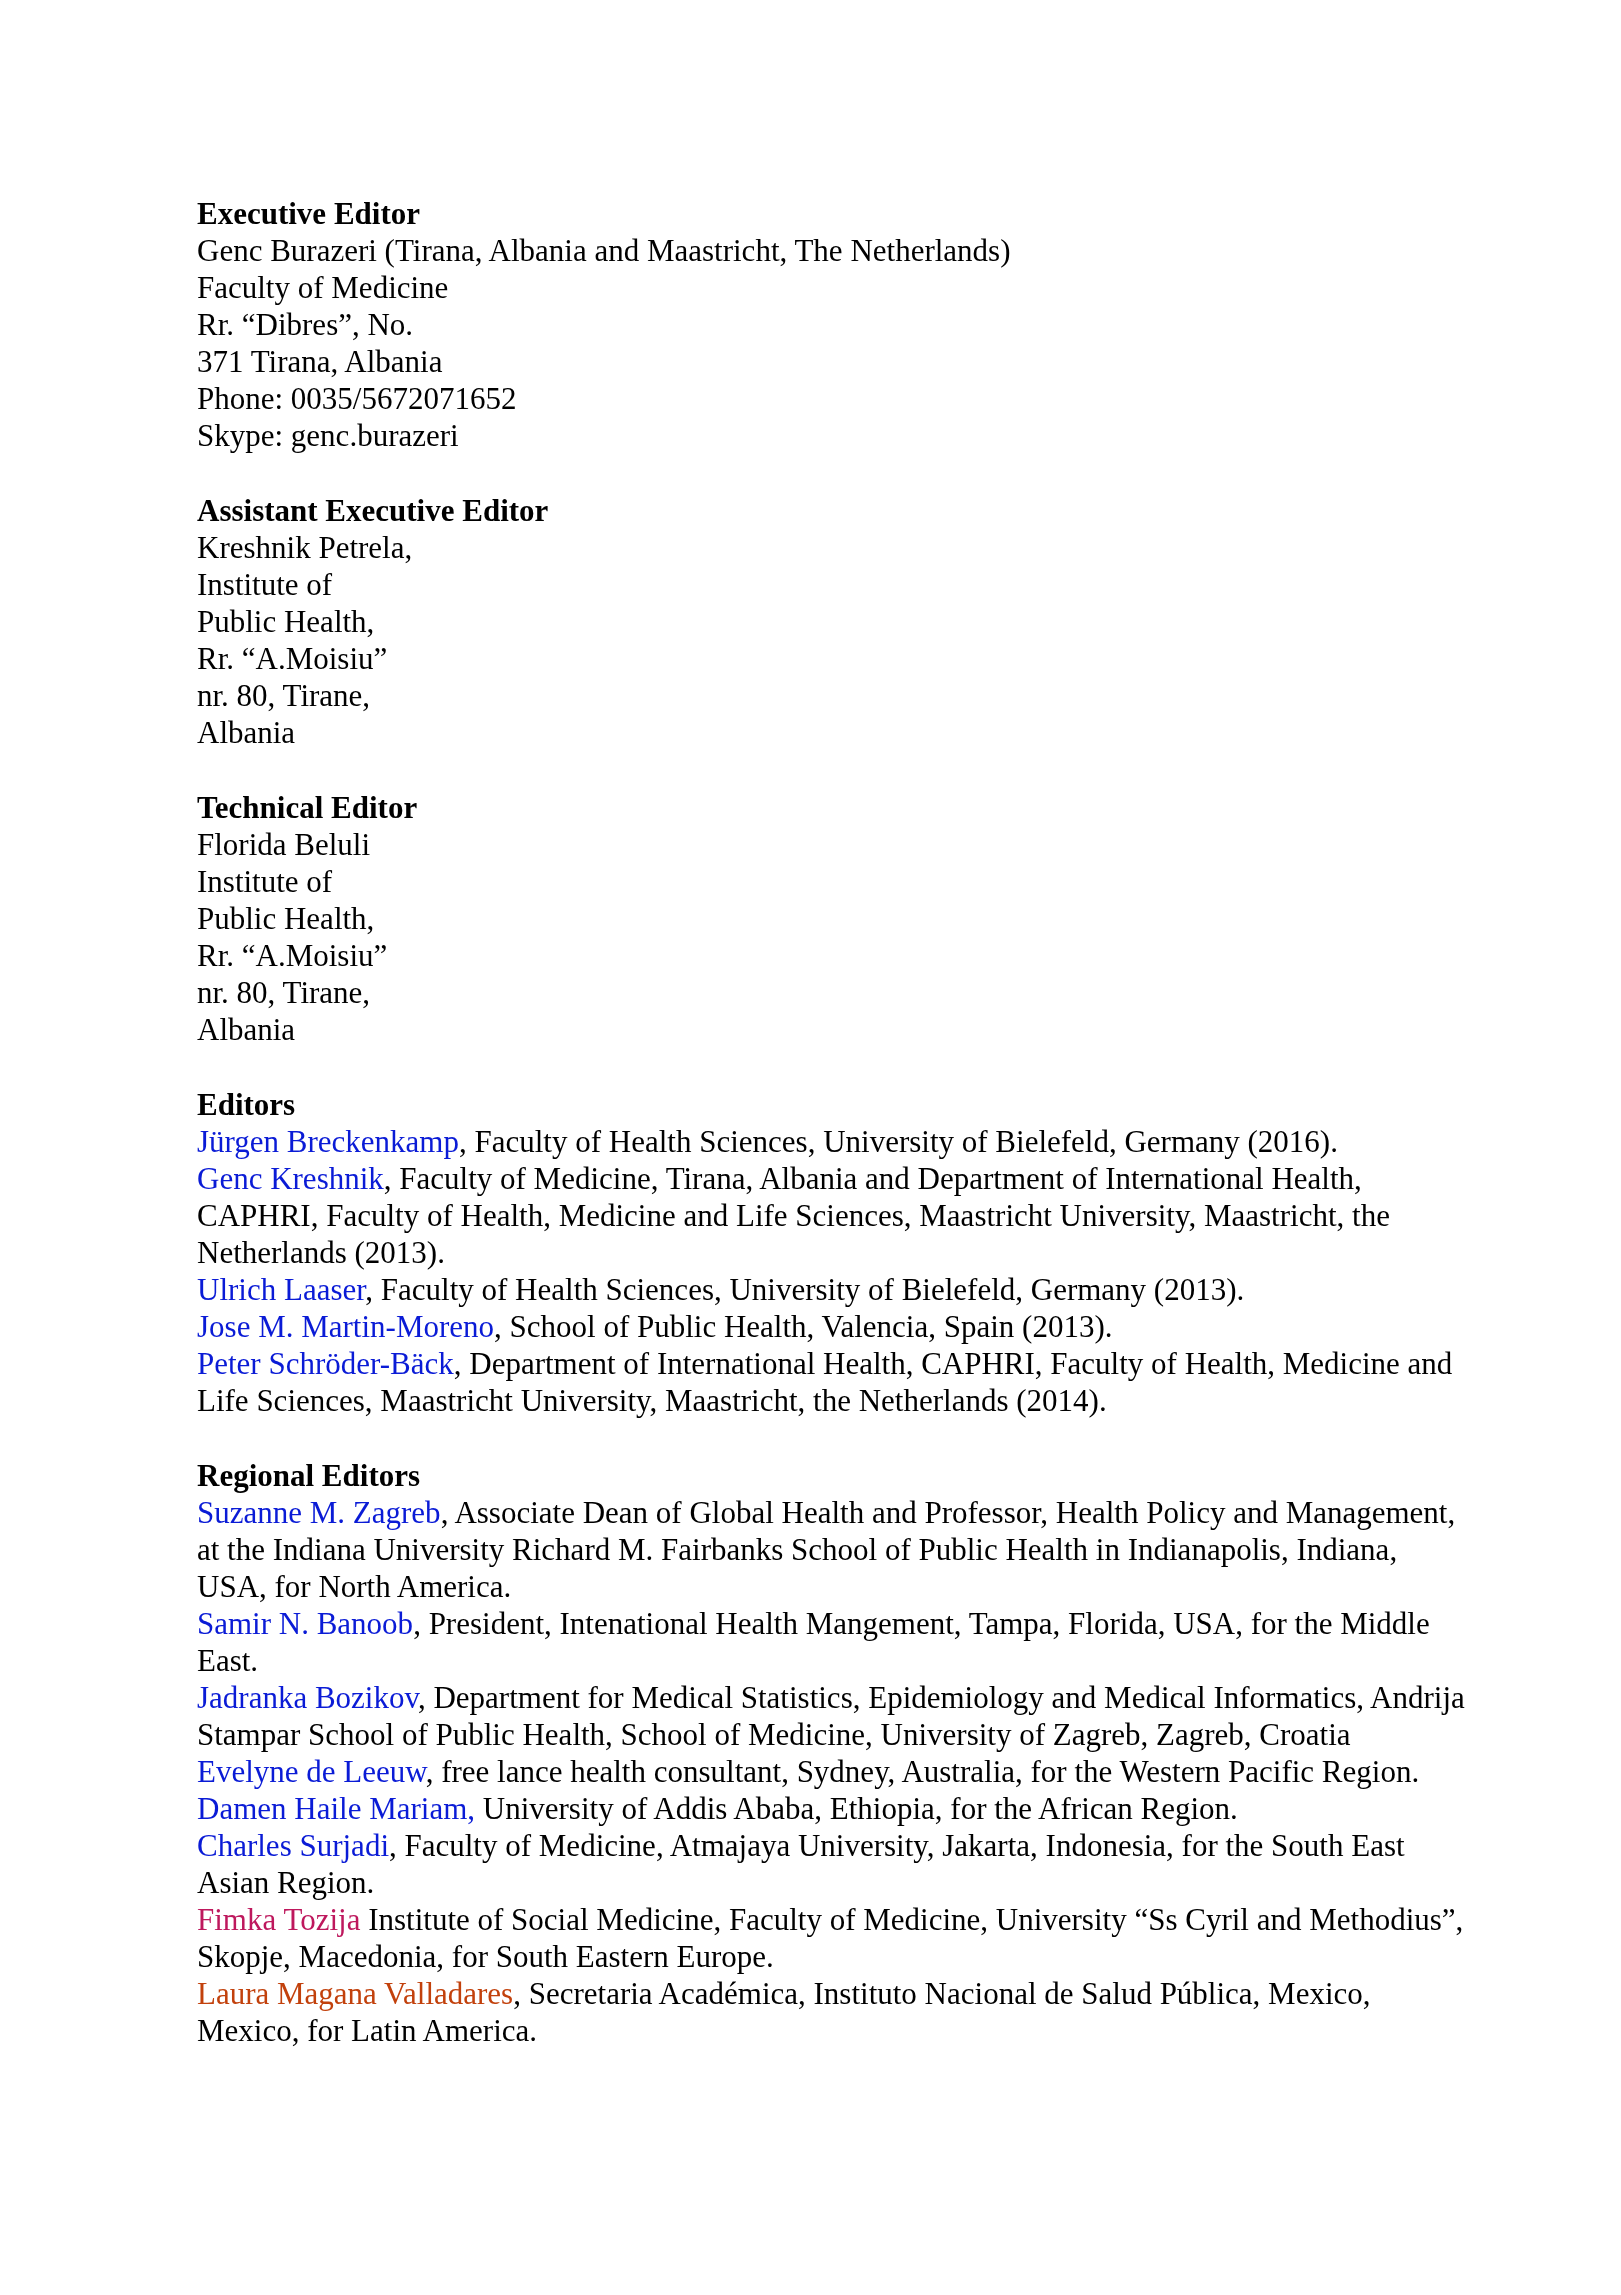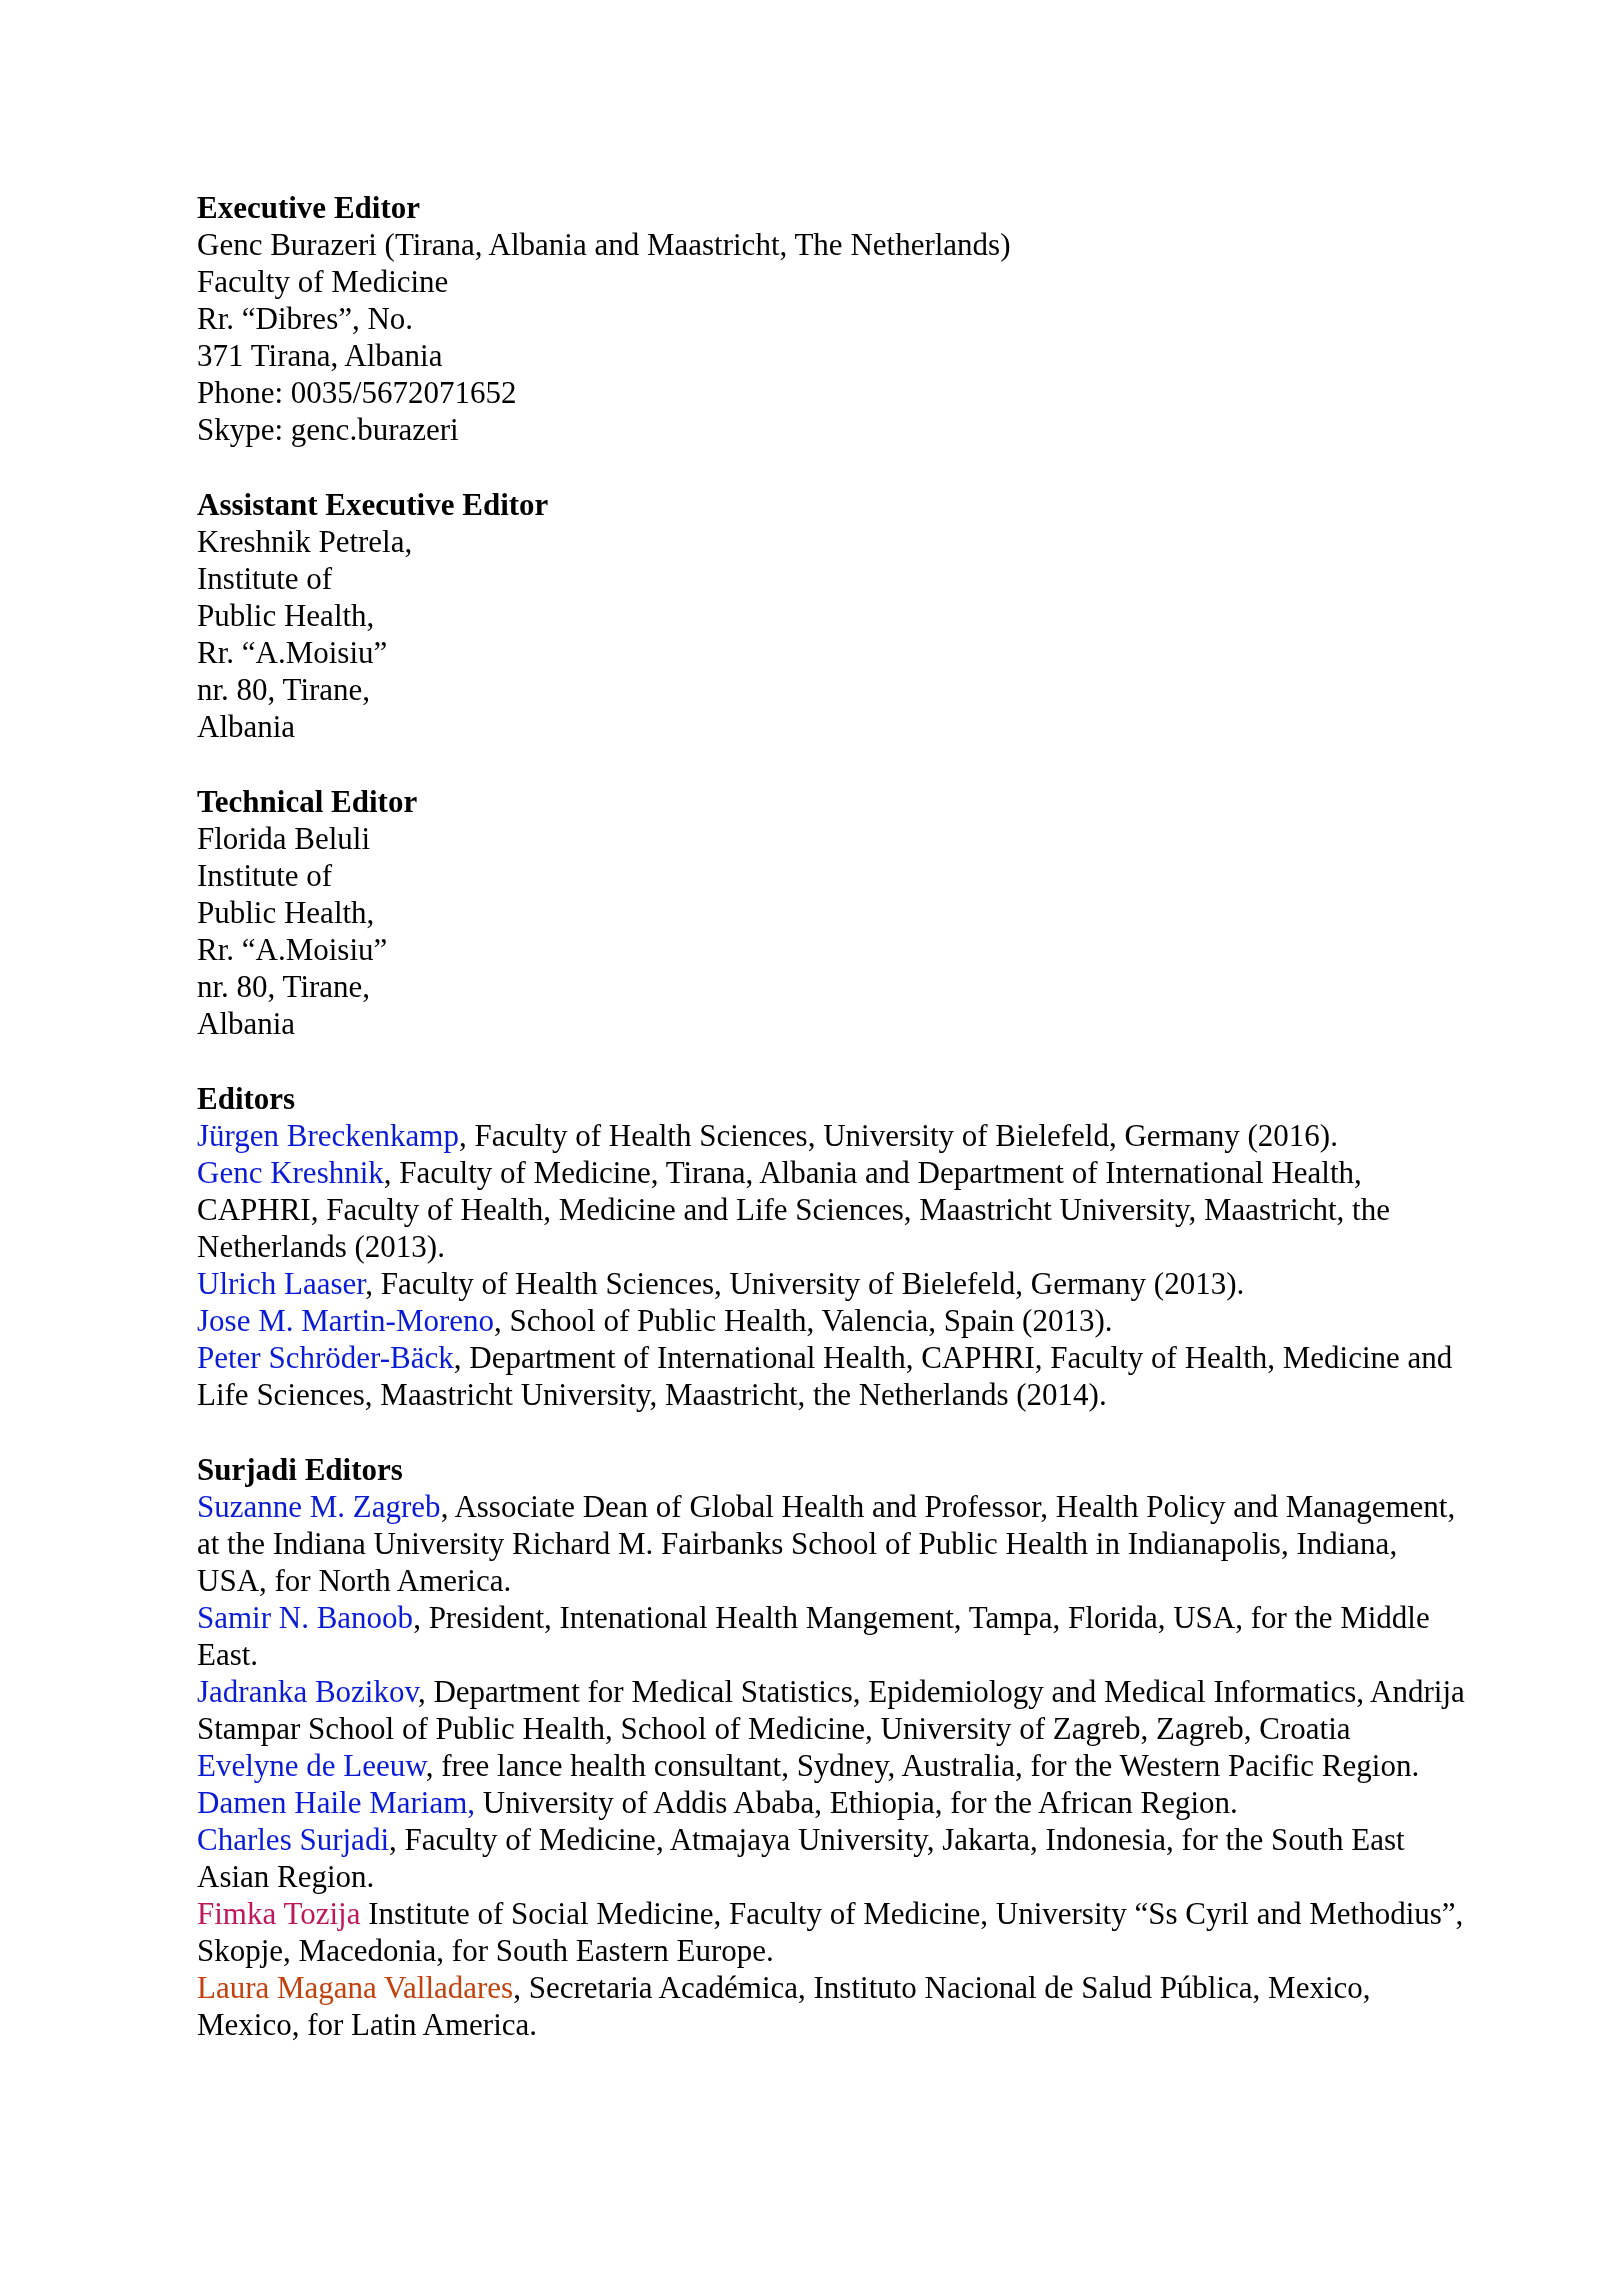--- a/index.html
+++ b/index.html
@@ -11,21 +11,21 @@
       width: 1621px;
       height: 2296px;
       position: relative;
       overflow: hidden;
       font-family: "Liberation Serif", "DejaVu Serif", serif;
       color: #000000;
     }
     .page {
       position: absolute;
       left: 197px;
-      top: 189px;
+      top: 195px;
       width: 1274px;
       font-size: 31px;
       line-height: 37px;
     }
     .section {
       margin: 0 0 38px 0;
     }
     .section:last-child { margin-bottom: 0; }
     .heading {
       font-weight: bold;
@@ -83,21 +83,21 @@
   <div class="section">
     <span class="heading">Editors</span>
     <span class="entry"><a class="name-link" style="color: rgb(10, 27, 214);">Jürgen Breckenkamp</a><span>, Faculty of Health Sciences, University of Bielefeld, Germany (2016).</span></span>
     <span class="entry"><a class="name-link" style="color: rgb(10, 27, 214);">Genc Kreshnik</a><span>, Faculty of Medicine, Tirana, Albania and Department of International Health, CAPHRI, Faculty of Health, Medicine and Life Sciences, Maastricht University, Maastricht, the Netherlands (2013).</span></span>
     <span class="entry"><a class="name-link" style="color: rgb(10, 27, 214);">Ulrich Laaser</a><span>, Faculty of Health Sciences, University of Bielefeld, Germany (2013).</span></span>
     <span class="entry"><a class="name-link" style="color: rgb(10, 27, 214);">Jose M. Martin-Moreno</a><span>, School of Public Health, Valencia, Spain (2013).</span></span>
     <span class="entry"><a class="name-link" style="color: rgb(10, 27, 214);">Peter Schröder-Bäck</a><span>, Department of International Health, CAPHRI, Faculty of Health, Medicine and Life Sciences, Maastricht University, Maastricht, the Netherlands (2014).</span></span>
   </div>
 
   <div class="section">
-    <span class="heading">Surjadi Editors</span>
+    <span class="heading">Regional Editors</span>
     <span class="entry"><a class="name-link" style="color: rgb(10, 27, 214);">Suzanne M. Zagreb</a><span>, Associate Dean of Global Health and Professor, Health Policy and Management, at the Indiana University Richard M. Fairbanks School of Public Health in Indianapolis, Indiana, USA, for North America.</span></span>
     <span class="entry"><a class="name-link" style="color: rgb(10, 27, 214);">Samir N. Banoob</a><span>, President, Intenational Health Mangement, Tampa, Florida, USA, for the Middle East.</span></span>
     <span class="entry"><a class="name-link" style="color: rgb(10, 27, 214);">Jadranka Bozikov</a><span>, Department for Medical Statistics, Epidemiology and Medical Informatics, Andrija Stampar School of Public Health, School of Medicine, University of Zagreb, Zagreb, Croatia</span></span>
     <span class="entry"><a class="name-link" style="color: rgb(10, 27, 214);">Evelyne de Leeuw</a><span>, free lance health consultant, Sydney, Australia, for the Western Pacific Region.</span></span>
     <span class="entry"><a class="name-link" style="color: rgb(10, 27, 214);">Damen Haile Mariam, </a><span>University of Addis Ababa, Ethiopia, for the African Region.</span></span>
     <span class="entry"><a class="name-link" style="color: rgb(10, 27, 214);">Charles Surjadi</a><span>, Faculty of Medicine, Atmajaya University, Jakarta, Indonesia, for the South East Asian Region.</span></span>
     <span class="entry"><a class="name-link" style="color: #be185d;">Fimka Tozija </a><span>Institute of Social Medicine, Faculty of Medicine, University “Ss Cyril and Methodius”, Skopje, Macedonia, for South Eastern Europe.</span></span>
     <span class="entry"><a class="name-link" style="color: #c2410c;">Laura Magana Valladares</a><span>, Secretaria Académica, Instituto Nacional de Salud Pública, Mexico, Mexico, for Latin America.</span></span>
   </div>
 

